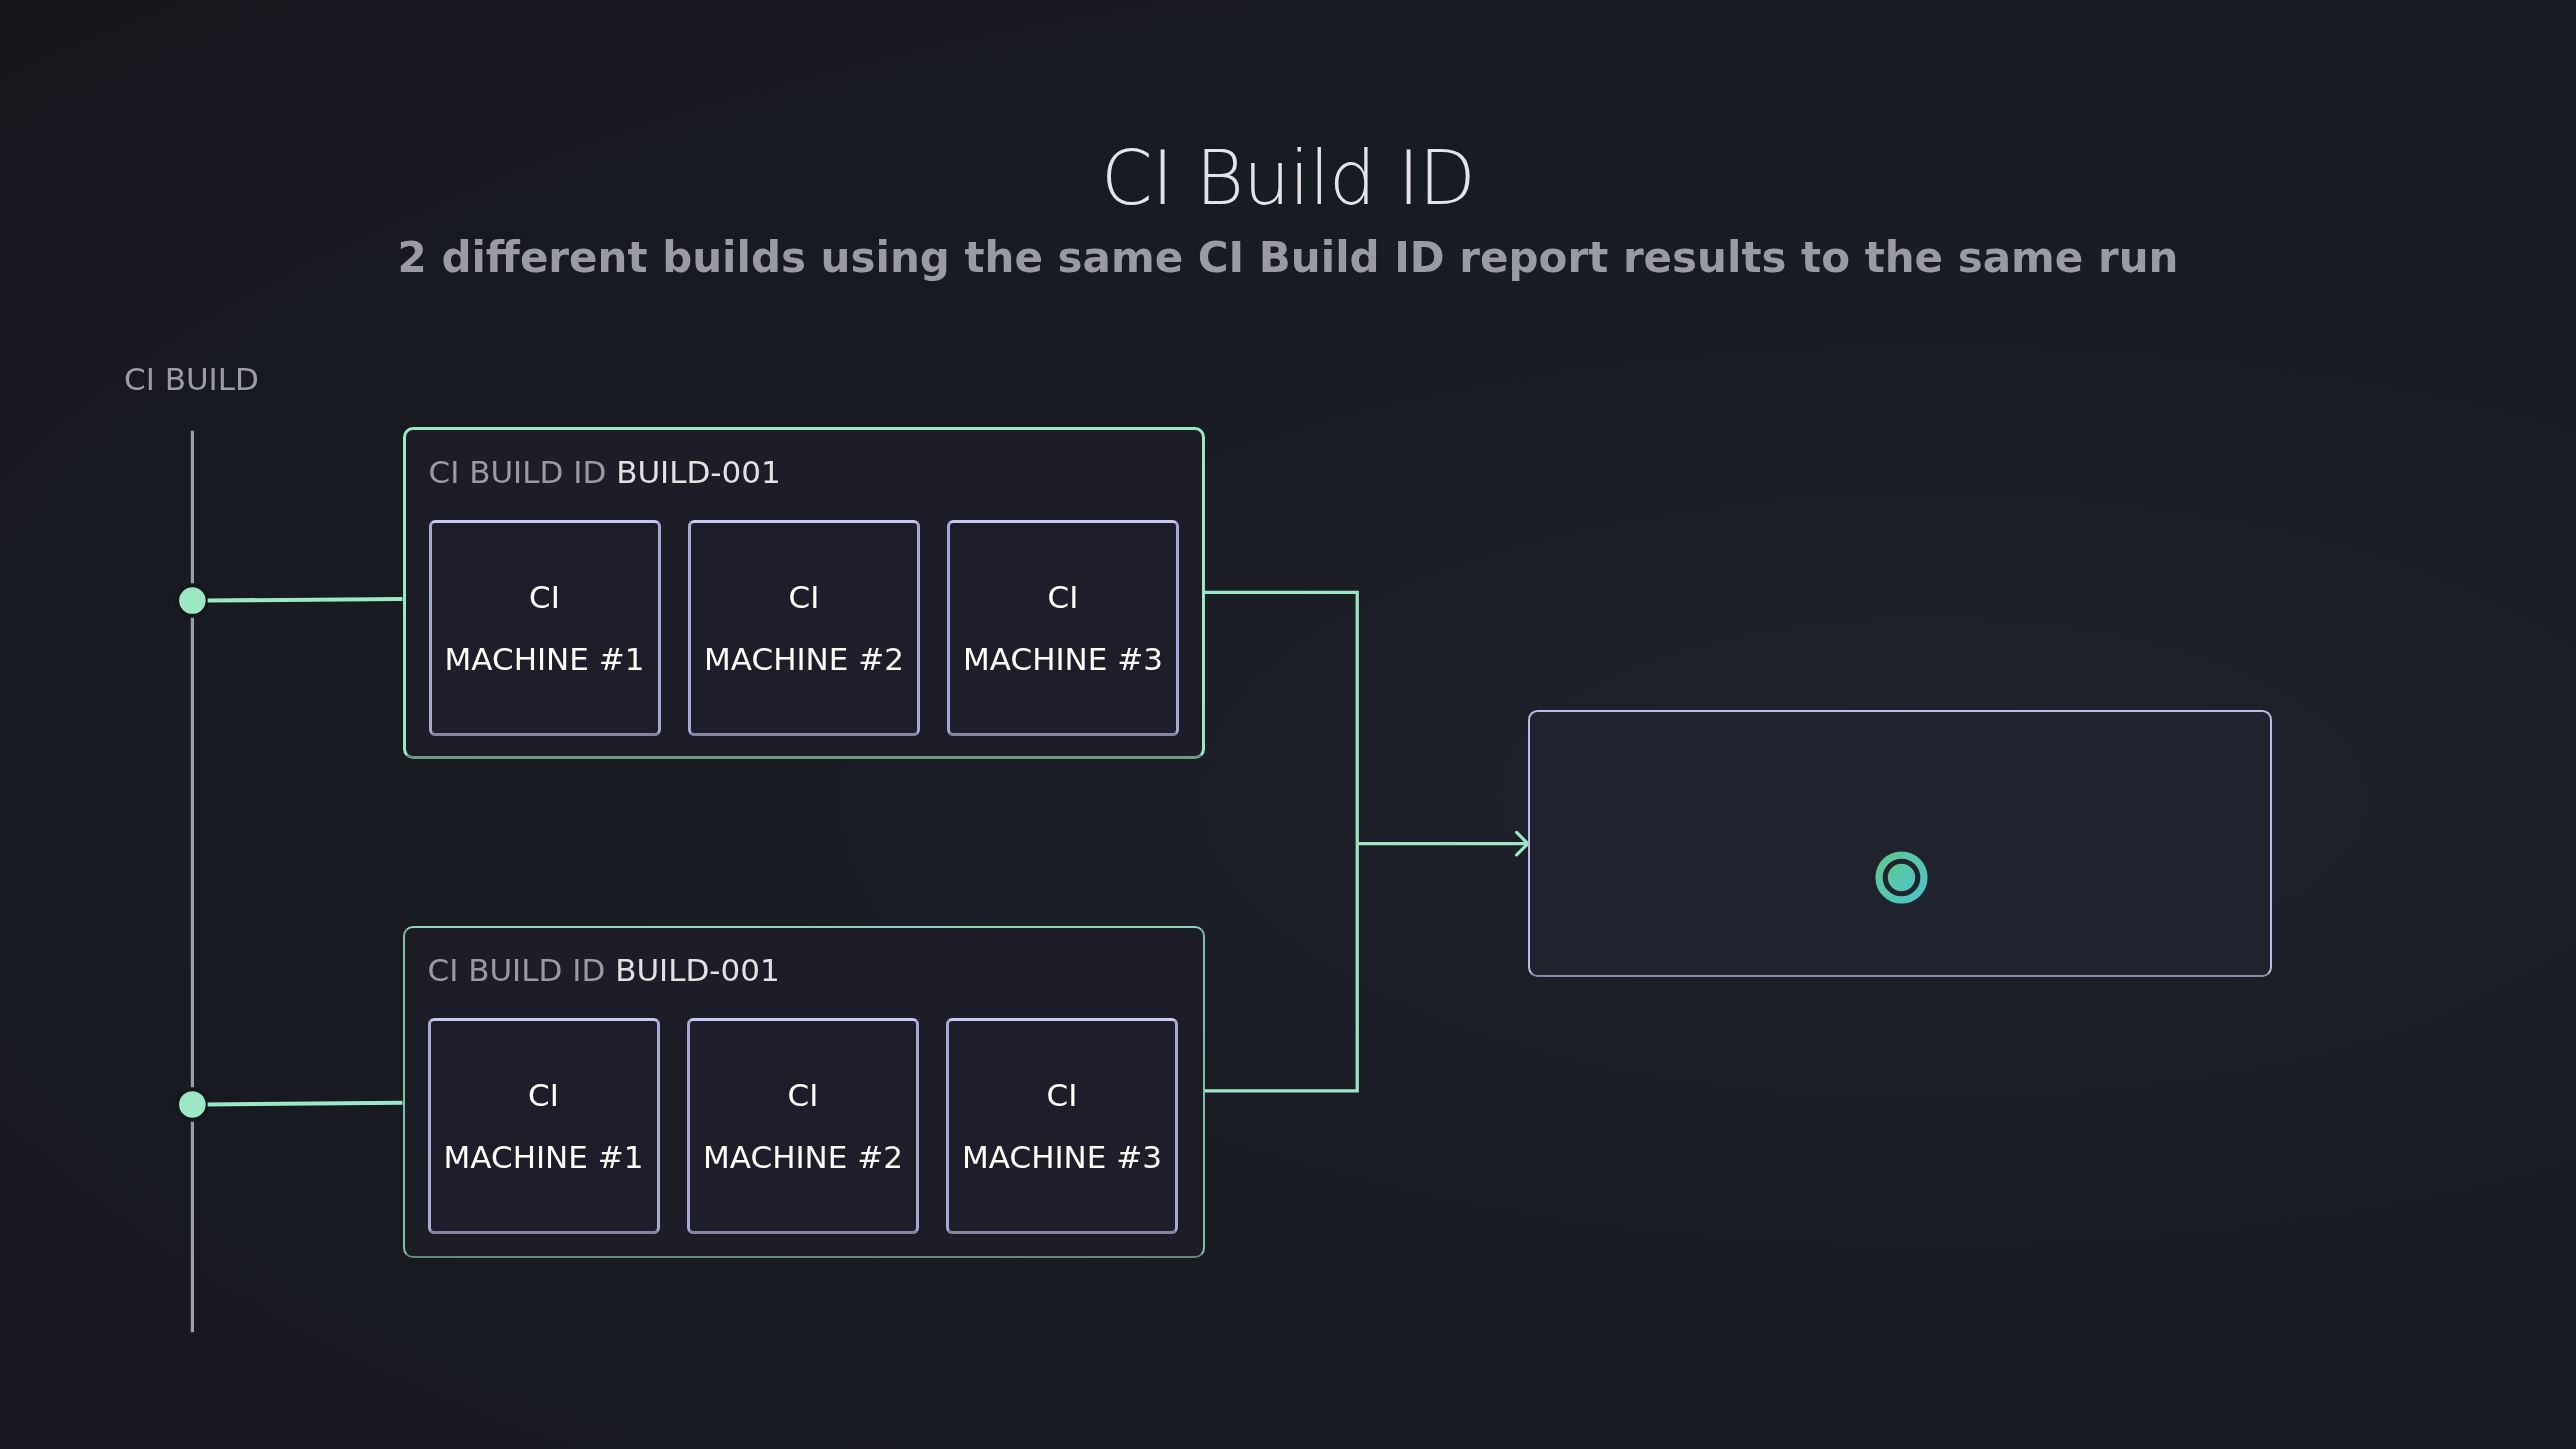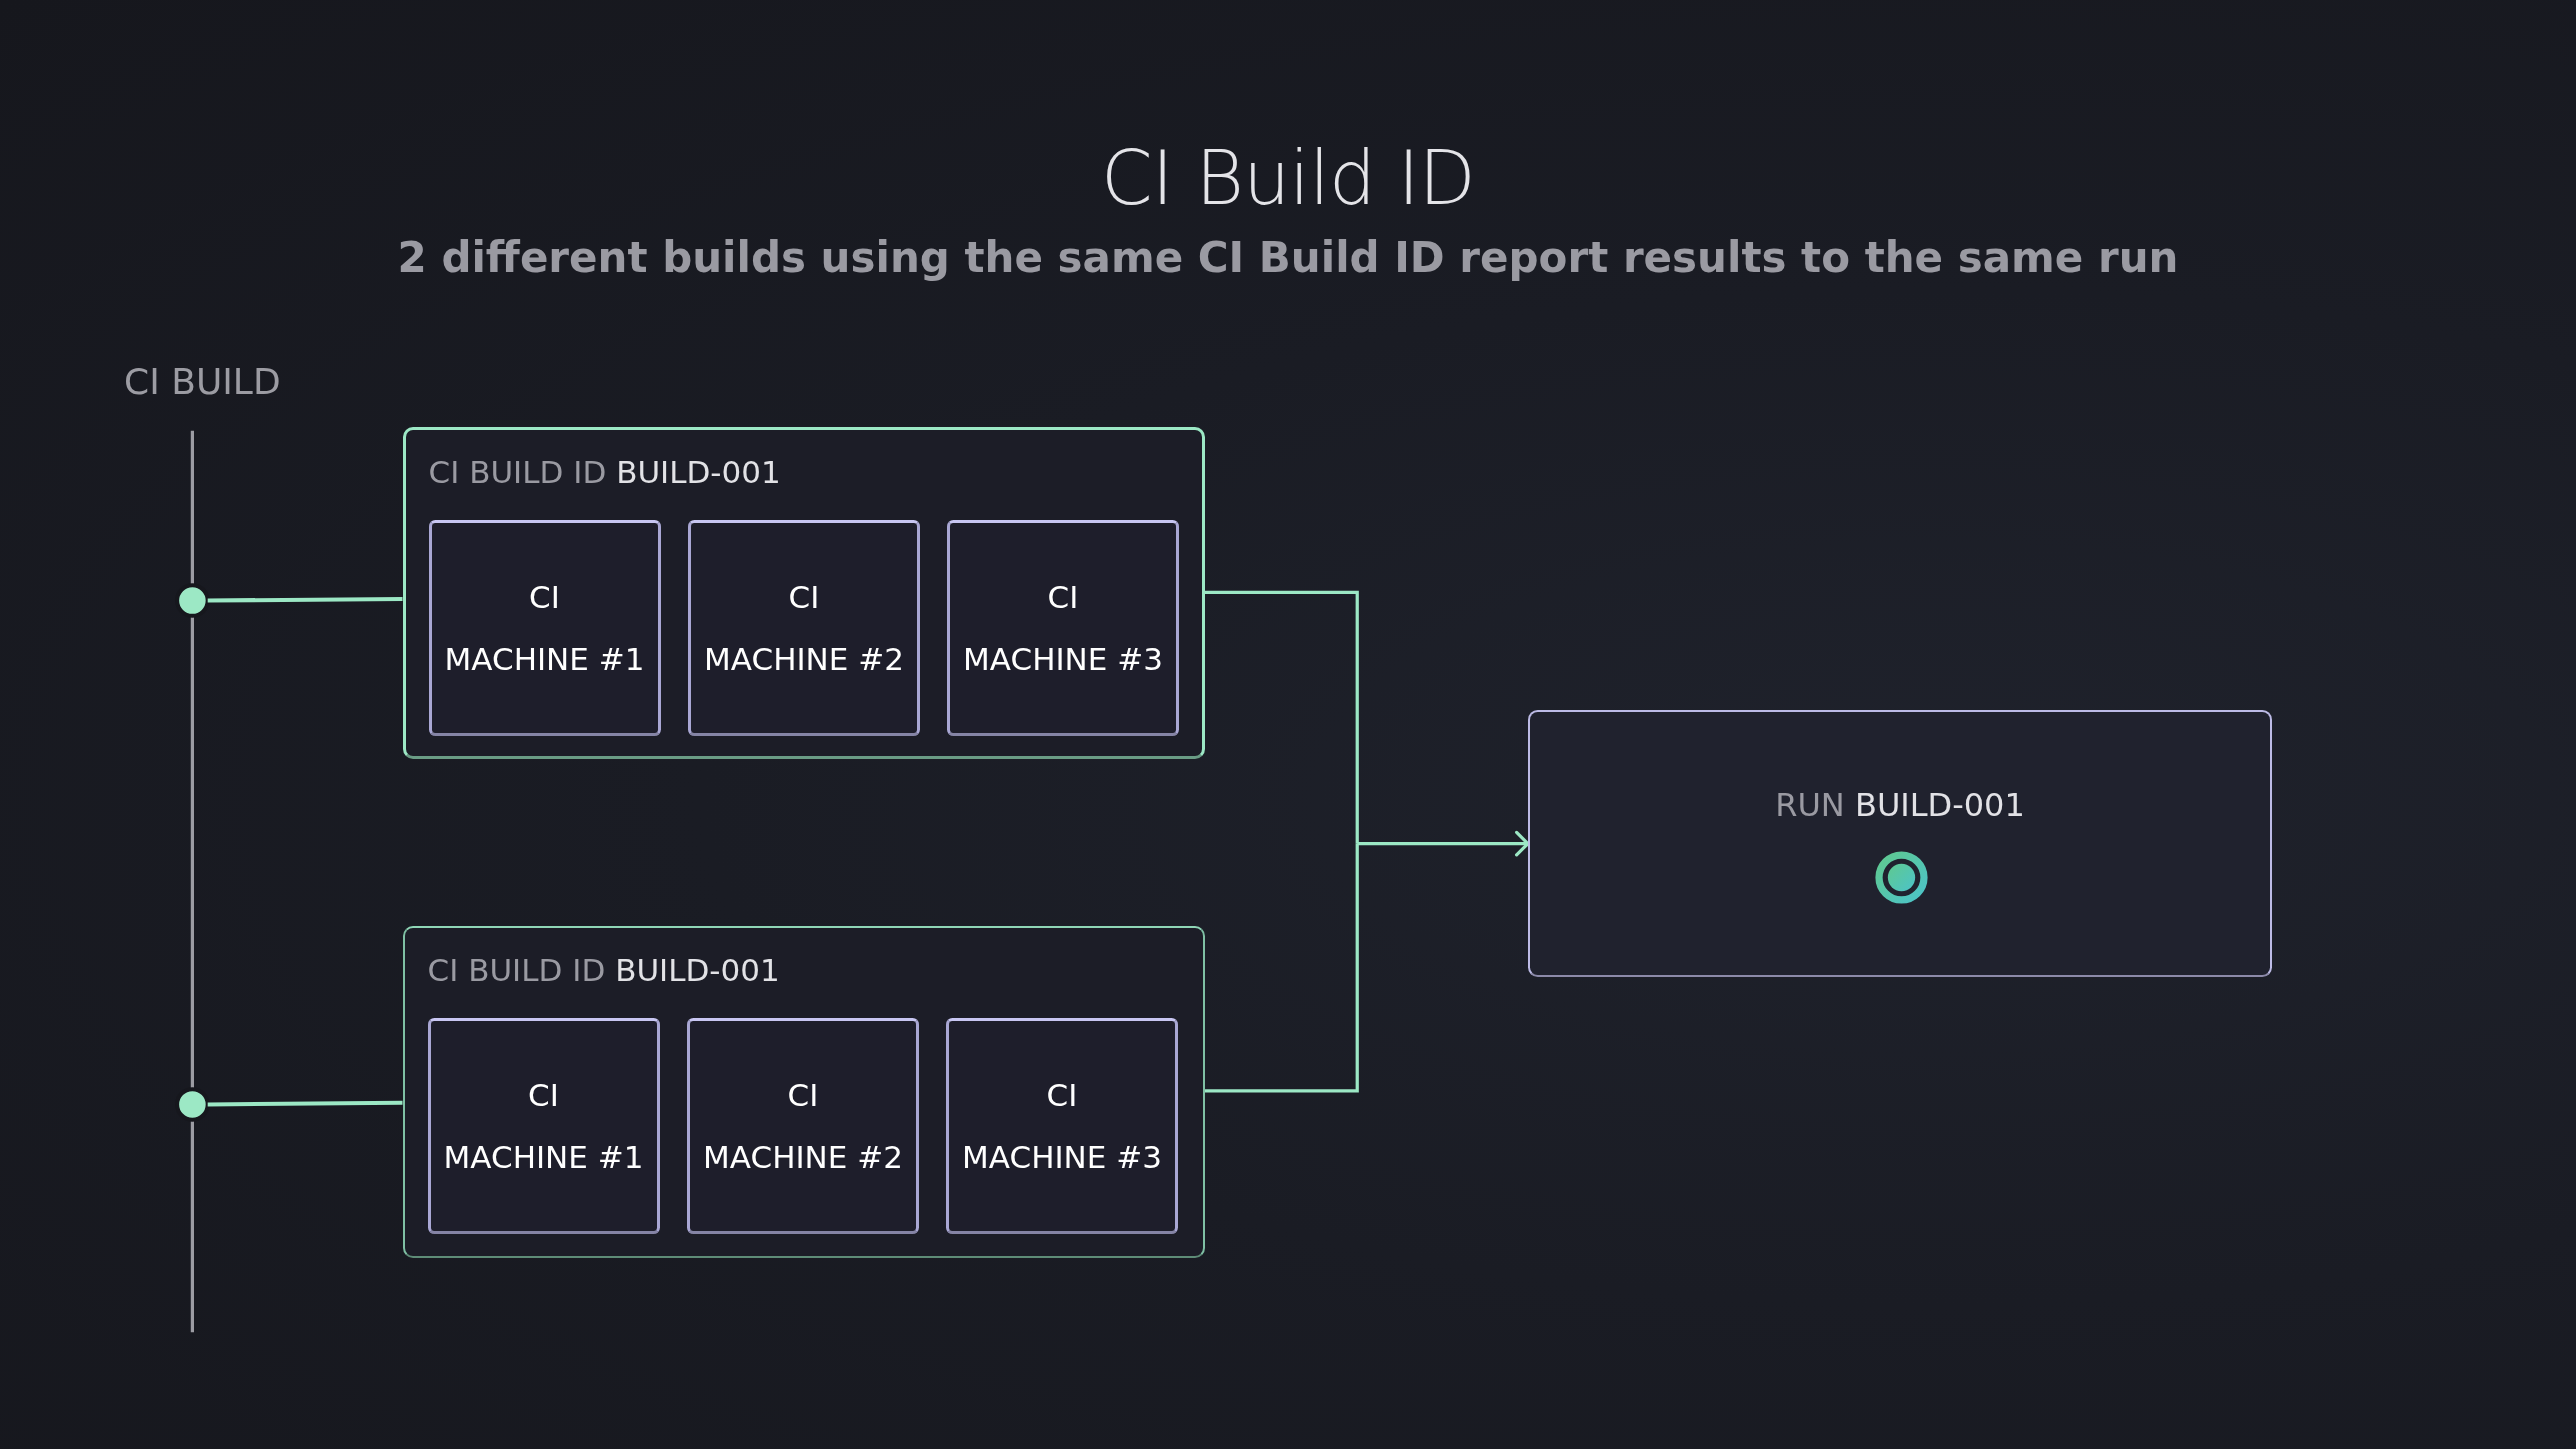--- a/index.html
+++ b/index.html
@@ -12,21 +12,21 @@
   .title {
     position: absolute; left: 0; width: 2576px; top: 135px; text-align: center;
     font-size: 74px; font-weight: 300; color: #e4e4e8; letter-spacing: -0.8px;
     font-family: "DejaVu Sans", sans-serif;
   }
   .subtitle {
     position: absolute; left: 0; width: 2576px; top: 233px; text-align: center;
     font-size: 42px; color: #9a9aa2; font-weight: 700;
   }
   .timeline-label {
-    position: absolute; left: 124px; top: 361px; font-size: 36px; color: #9c9ca3;
+    position: absolute; left: 124px; top: 361px; font-size: 31px; color: #9c9ca3;
   }
   svg.connectors { position: absolute; left: 0; top: 0; width: 2576px; height: 1449px; }
   .group {
     position: absolute; left: 403px; width: 802px; height: 332px;
     border-radius: 10px; box-sizing: border-box;
     background: #1c1d27;
   }
   .group.g1 { top: 427px; border: 3.2px solid; border-image: none;
     border-color: #9ce8c5 #9ce8c5 #6a9c85 #9ce8c5; }
   .group.g2 { top: 926px; border: 2.4px solid; border-color: #8fd6b6 #7fc0a4 #5e8c77 #7fc0a4; }
@@ -122,24 +122,20 @@
     <span>CI</span>
     <span>MACHINE #2</span>
   </div>
   <div class="machine m3">
     <span>CI</span>
     <span>MACHINE #3</span>
   </div>
 </div>
 
 <div class="run">
-  <div class="run-label">
-    <span class="k">RUN</span>
-    <span class="v">BUILD-001</span>
-  </div>
   <svg class="run-status" viewBox="0 0 66 66">
     <defs>
       <linearGradient id="ringGrad" x1="0" y1="0" x2="1" y2="1">
         <stop offset="0" stop-color="#5fc98f"></stop>
         <stop offset="1" stop-color="#4cc3c9"></stop>
       </linearGradient>
     </defs>
     <circle cx="33" cy="33" r="28" fill="none" stroke="url(#ringGrad)" stroke-width="9"></circle>
     <circle cx="33" cy="33" r="17" fill="url(#ringGrad)"></circle>
   </svg>

